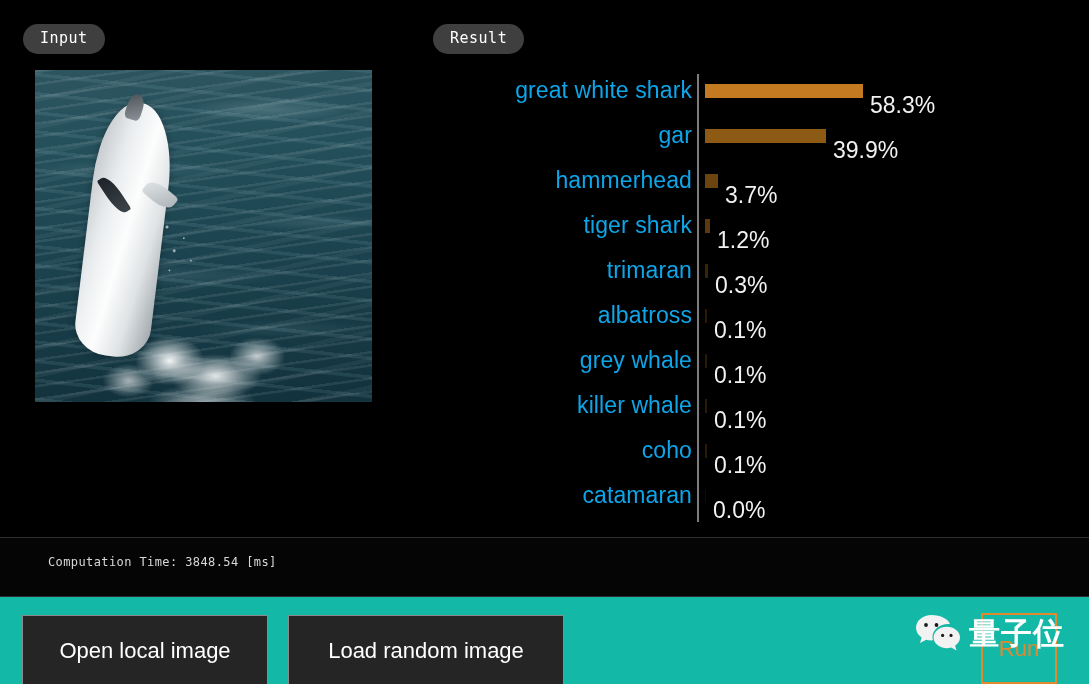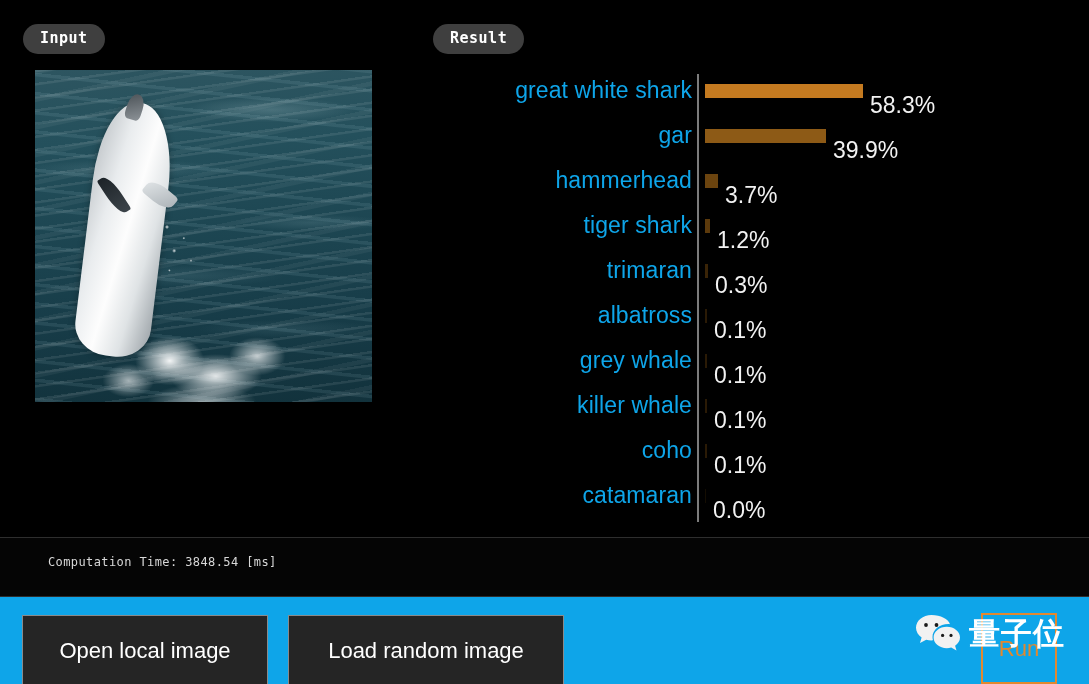--- a/index.html
+++ b/index.html
@@ -21,21 +21,21 @@
     inset: 0;
     background: #000000;
   }
 
   
   .pill {
     position: absolute;
     background: #3f3f3f;
     color: #ffffff;
     font-family: "DejaVu Sans Mono", "Liberation Mono", monospace;
-    font-weight: bold;
+    font-weight: normal;
     font-size: 15px;
     letter-spacing: 0.5px;
     border-radius: 17px;
     padding: 7px 17px 8px 17px;
     line-height: 1;
     white-space: nowrap;
   }
   #pill-input  { left: 23px;  top: 24px; }
   #pill-result { left: 433px; top: 24px; }
 
@@ -230,21 +230,21 @@
     white-space: nowrap;
   }
 
   
   #footer {
     position: absolute;
     left: 0;
     top: 597px;
     width: 1089px;
     height: 87px;
-    background: #0ea5e9;
+    background: #14b8a6;
   }
   .footer-btn {
     position: absolute;
     top: 18px;
     height: 72px;
     background: #252525;
     border: 1px solid #8a8a8a;
     color: #ffffff;
     font-size: 22px;
     font-weight: 300;

